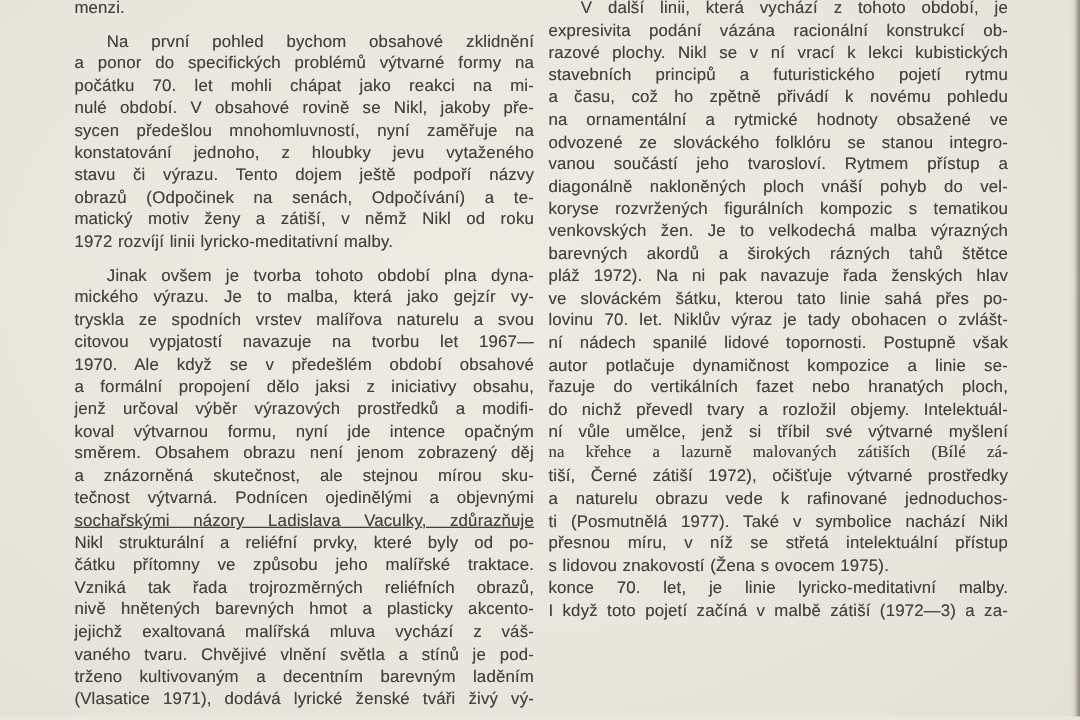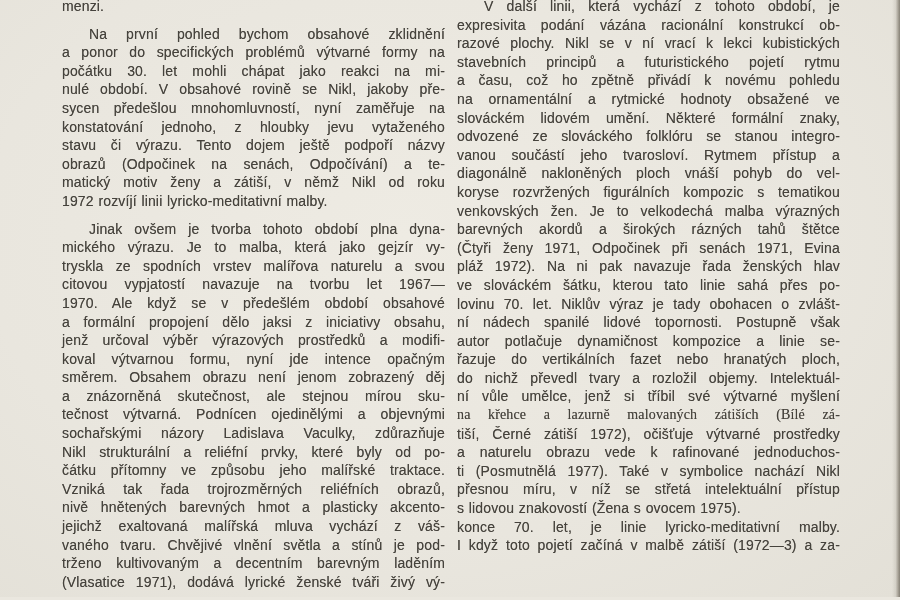--- a/index.html
+++ b/index.html
@@ -50,68 +50,66 @@
 
 <div class="page">
   <div class="columns">
     <div class="column">
         <div class="paragraph gap-after">
           <div class="line para-end" style="color: rgb(69, 66, 60);">menzi.</div>
         </div>
         <div class="paragraph gap-after">
           <div class="line indent" style="color: rgb(69, 66, 60);">Na první pohled bychom obsahové zklidnění</div>
           <div class="line" style="color: rgb(69, 66, 60);">a ponor do specifických problémů výtvarné formy na</div>
-          <div class="line" style="color: rgb(69, 66, 60);">počátku 30. let mohli chápat jako reakci na mi-</div>
+          <div class="line" style="color: rgb(69, 66, 60);">počátku 70. let mohli chápat jako reakci na mi-</div>
           <div class="line" style="color: rgb(69, 66, 60);">nulé období. V obsahové rovině se Nikl, jakoby pře-</div>
           <div class="line" style="color: rgb(69, 66, 60);">sycen předešlou mnohomluvností, nyní zaměřuje na</div>
           <div class="line" style="color: rgb(69, 66, 60);">konstatování jednoho, z hloubky jevu vytaženého</div>
           <div class="line" style="color: rgb(69, 66, 60);">stavu či výrazu. Tento dojem ještě podpoří názvy</div>
           <div class="line" style="color: rgb(69, 66, 60);">obrazů (Odpočinek na senách, Odpočívání) a te-</div>
           <div class="line" style="color: rgb(69, 66, 60);">matický motiv ženy a zátiší, v němž Nikl od roku</div>
           <div class="line para-end" style="color: rgb(69, 66, 60);">1972 rozvíjí linii lyricko-meditativní malby.</div>
         </div>
         <div class="paragraph">
           <div class="line indent" style="color: rgb(69, 66, 60);">Jinak ovšem je tvorba tohoto období plna dyna-</div>
           <div class="line" style="color: rgb(69, 66, 60);">mického výrazu. Je to malba, která jako gejzír vy-</div>
           <div class="line" style="color: rgb(69, 66, 60);">tryskla ze spodních vrstev malířova naturelu a svou</div>
           <div class="line" style="color: rgb(69, 66, 60);">citovou vypjatostí navazuje na tvorbu let 1967—</div>
           <div class="line" style="color: rgb(69, 66, 60);">1970. Ale když se v předešlém období obsahové</div>
           <div class="line" style="color: rgb(69, 66, 60);">a formální propojení dělo jaksi z iniciativy obsahu,</div>
           <div class="line" style="color: rgb(69, 66, 60);">jenž určoval výběr výrazových prostředků a modifi-</div>
           <div class="line" style="color: rgb(69, 66, 60);">koval výtvarnou formu, nyní jde intence opačným</div>
           <div class="line" style="color: rgb(69, 66, 60);">směrem. Obsahem obrazu není jenom zobrazený děj</div>
           <div class="line" style="color: rgb(69, 66, 60);">a znázorněná skutečnost, ale stejnou mírou sku-</div>
           <div class="line" style="color: rgb(69, 66, 60);">tečnost výtvarná. Podnícen ojedinělými a objevnými</div>
-          <div class="line" style="color: rgb(69, 66, 60);">sochařskými názory Ladislava Vaculky, zdůrazňuje</div>
+          <div class="line" style="color: rgb(69, 66, 60); text-decoration: underline;">sochařskými názory Ladislava Vaculky, zdůrazňuje</div>
           <div class="line" style="color: rgb(69, 66, 60);">Nikl strukturální a reliéfní prvky, které byly od po-</div>
           <div class="line" style="color: rgb(69, 66, 60);">čátku přítomny ve způsobu jeho malířské traktace.</div>
           <div class="line" style="color: rgb(69, 66, 60);">Vzniká tak řada trojrozměrných reliéfních obrazů,</div>
           <div class="line" style="color: rgb(69, 66, 60);">nivě hnětených barevných hmot a plasticky akcento-</div>
           <div class="line" style="color: rgb(69, 66, 60);">jejichž exaltovaná malířská mluva vychází z váš-</div>
           <div class="line" style="color: rgb(69, 66, 60);">vaného tvaru. Chvějivé vlnění světla a stínů je pod-</div>
           <div class="line" style="color: rgb(69, 66, 60);">trženo kultivovaným a decentním barevným laděním</div>
           <div class="line" style="color: rgb(69, 66, 60);">(Vlasatice 1971), dodává lyrické ženské tváři živý vý-</div>
         </div>
       </div>
     <div class="column">
         <div class="paragraph">
           <div class="line indent" style="color: rgb(69, 66, 60);">V další linii, která vychází z tohoto období, je</div>
           <div class="line" style="color: rgb(69, 66, 60);">expresivita podání vázána racionální konstrukcí ob-</div>
           <div class="line" style="color: rgb(69, 66, 60);">razové plochy. Nikl se v ní vrací k lekci kubistických</div>
           <div class="line" style="color: rgb(69, 66, 60);">stavebních principů a futuristického pojetí rytmu</div>
           <div class="line" style="color: rgb(69, 66, 60);">a času, což ho zpětně přivádí k novému pohledu</div>
           <div class="line" style="color: rgb(69, 66, 60);">na ornamentální a rytmické hodnoty obsažené ve</div>
-          <div class="line" style="color: rgb(69, 66, 60);">slováckém lidovém umění. Některé formální znaky,</div>
           <div class="line" style="color: rgb(69, 66, 60);">odvozené ze slováckého folklóru se stanou integro-</div>
           <div class="line" style="color: rgb(69, 66, 60);">vanou součástí jeho tvarosloví. Rytmem přístup a</div>
           <div class="line" style="color: rgb(69, 66, 60);">diagonálně nakloněných ploch vnáší pohyb do vel-</div>
           <div class="line" style="color: rgb(69, 66, 60);">koryse rozvržených figurálních kompozic s tematikou</div>
           <div class="line" style="color: rgb(69, 66, 60);">venkovských žen. Je to velkodechá malba výrazných</div>
           <div class="line" style="color: rgb(69, 66, 60);">barevných akordů a širokých rázných tahů štětce</div>
-          <div class="line" style="color: rgb(69, 66, 60);">(Čtyři ženy 1971, Odpočinek při senách 1971, Evina</div>
           <div class="line" style="color: rgb(69, 66, 60);">pláž 1972). Na ni pak navazuje řada ženských hlav</div>
           <div class="line" style="color: rgb(69, 66, 60);">ve slováckém šátku, kterou tato linie sahá přes po-</div>
           <div class="line" style="color: rgb(69, 66, 60);">lovinu 70. let. Niklův výraz je tady obohacen o zvlášt-</div>
           <div class="line" style="color: rgb(69, 66, 60);">ní nádech spanilé lidové topornosti. Postupně však</div>
           <div class="line" style="color: rgb(69, 66, 60);">autor potlačuje dynamičnost kompozice a linie se-</div>
           <div class="line" style="color: rgb(69, 66, 60);">řazuje do vertikálních fazet nebo hranatých ploch,</div>
           <div class="line" style="color: rgb(69, 66, 60);">do nichž převedl tvary a rozložil objemy. Intelektuál-</div>
           <div class="line" style="color: rgb(69, 66, 60);">ní vůle umělce, jenž si tříbil své výtvarné myšlení</div>
           <div class="line" style="color: rgb(69, 66, 60); font-family: Liberation Serif, serif;">na křehce a lazurně malovaných zátiších (Bílé zá-</div>
           <div class="line" style="color: rgb(69, 66, 60);">tiší, Černé zátiší 1972), očišťuje výtvarné prostředky</div>

